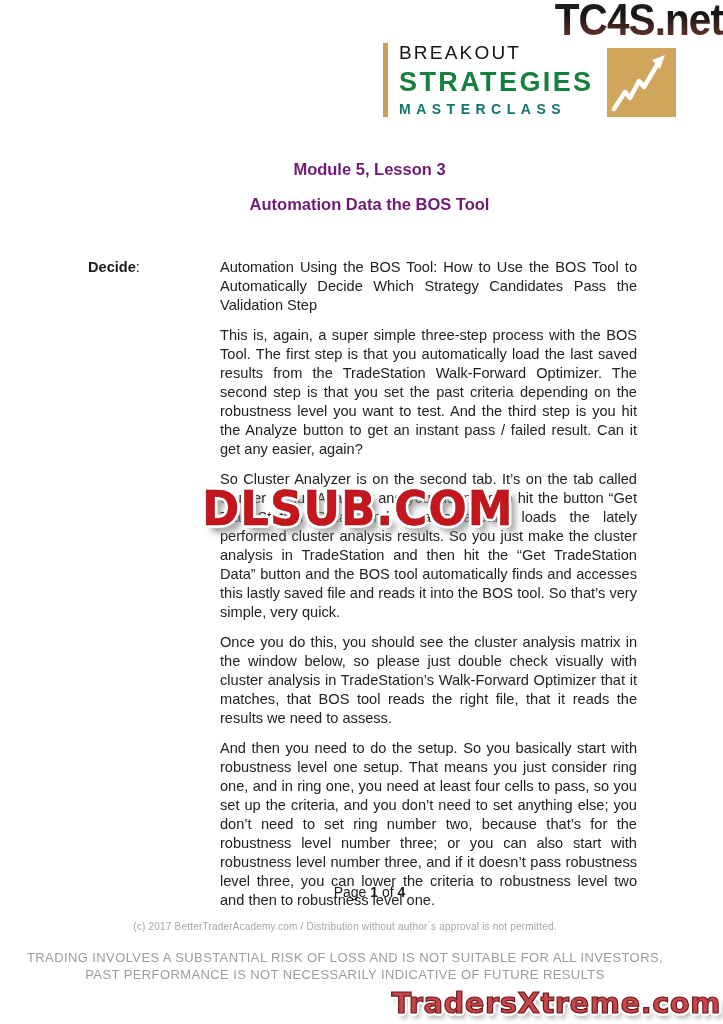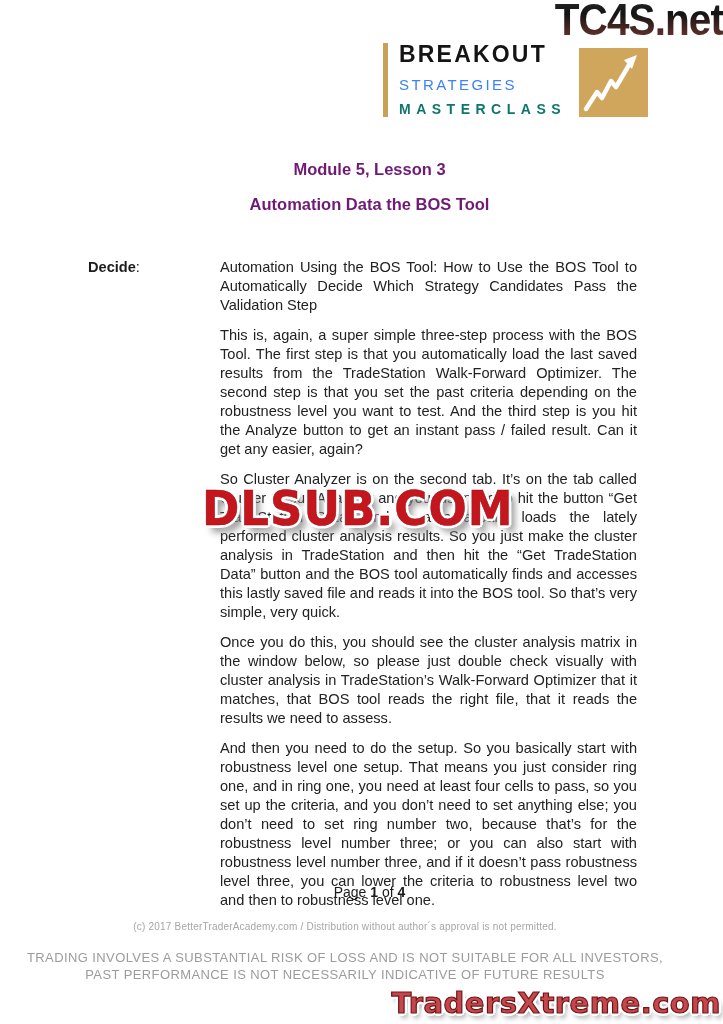--- a/index.html
+++ b/index.html
@@ -15,22 +15,22 @@
     font-family:"Liberation Sans",sans-serif;
     background:linear-gradient(180deg,#2e2e2e 0%,#141414 38%,#5c2f2a 78%,#84423a 100%);
     -webkit-background-clip:text;background-clip:text;
     color:transparent;-webkit-text-fill-color:transparent;
     transform:scaleX(.90);transform-origin:right top;
     z-index:5;white-space:nowrap;
   }
   .bs-logo{position:absolute;left:383px;top:43px;display:flex;align-items:stretch;z-index:2;}
   .bs-bar{width:5px;background:#c8a159;margin-right:11px;}
   .bs-text{display:flex;flex-direction:column;justify-content:space-between;height:73px;}
-  .bs-l1{font-size:23px;font-weight:700;color:#141414;letter-spacing:2.2px;line-height:1;}
-  .bs-l2{font-size:15px;font-weight:400;color:#3b82f6;letter-spacing:2.4px;line-height:1;}
+  .bs-l1{font-size:19px;font-weight:400;color:#141414;letter-spacing:2.2px;line-height:1;}
+  .bs-l2{font-size:27px;font-weight:700;color:#15803d;letter-spacing:2.4px;line-height:1;}
   .bs-l3{font-size:14px;font-weight:700;color:#0f766e;letter-spacing:5.5px;line-height:1;}
   .bs-square{width:69px;height:69px;background:#cfa65b;margin-left:13px;margin-top:5px;}
   
   .title{position:absolute;left:8px;width:723px;text-align:center;font-weight:700;font-size:16.5px;color:#701a75;}
   .title1{top:160px;}
   .title2{top:195px;}
   
   .speaker{position:absolute;left:88px;top:259px;font-size:14.6px;color:#1c1c1c;}
   .speaker b{font-weight:700;}
   .content{position:absolute;left:220px;top:258px;width:417px;}

